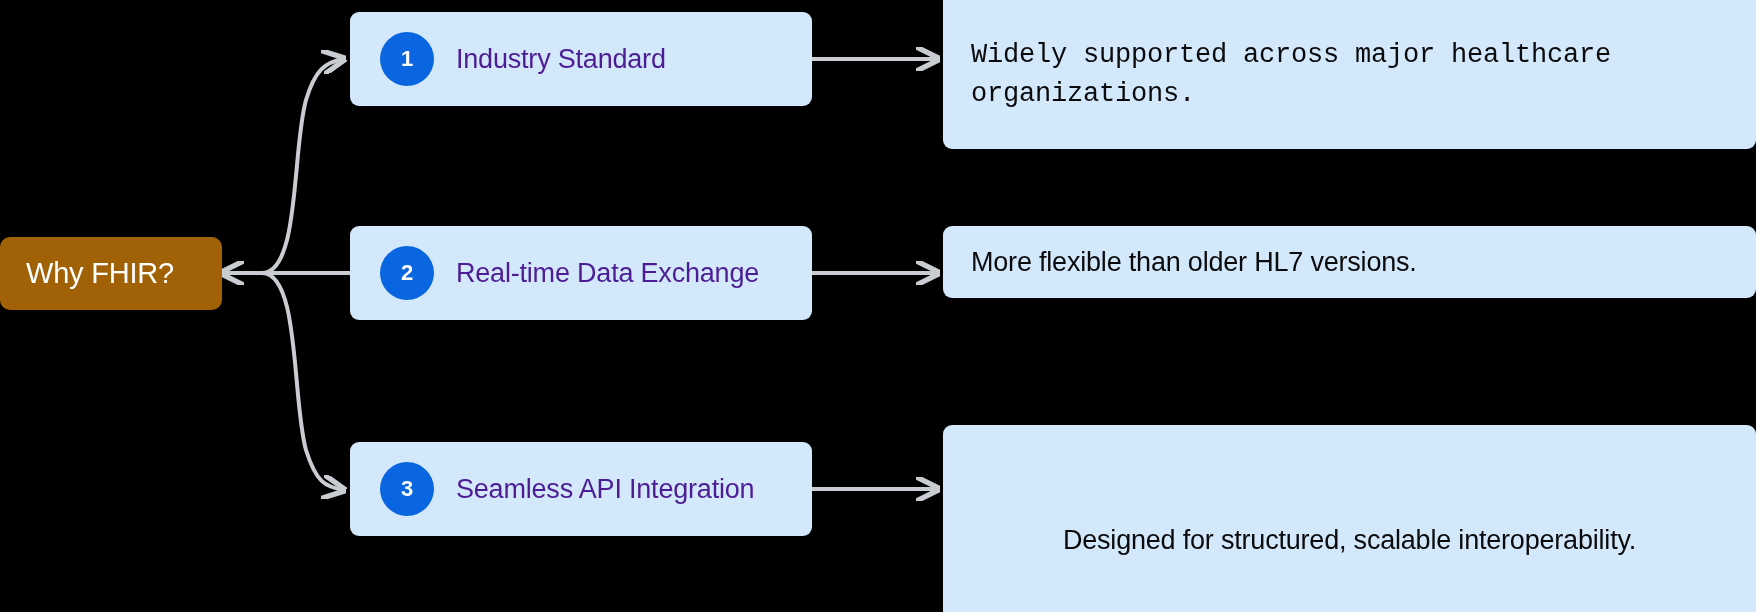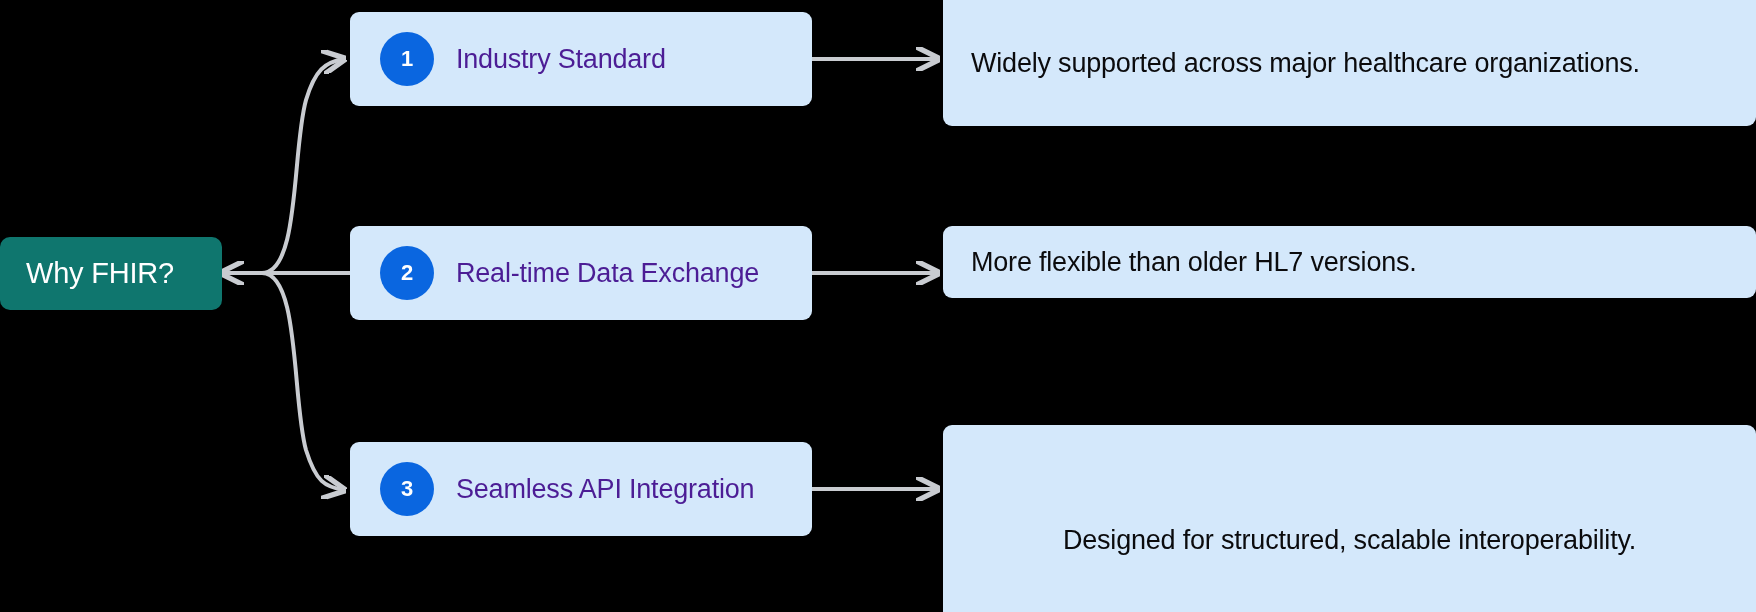--- a/index.html
+++ b/index.html
@@ -26,21 +26,21 @@
     position: absolute;
     box-sizing: border-box;
     display: flex;
     align-items: center;
   }
   .root-node {
     left: 0px;
     top: 237px;
     width: 222px;
     height: 73px;
-    background: #0f766e;
+    background: #a16207;
     border-radius: 10px;
     padding-left: 26px;
   }
   .root-label {
     color: #ffffff;
     font-size: 29px;
     font-weight: 400;
     letter-spacing: -0.2px;
     white-space: nowrap;
   }
@@ -78,21 +78,21 @@
     white-space: nowrap;
   }
   .desc-node {
     left: 943px;
     width: 813px;
     background: #d4e8fb;
     border-radius: 9px;
     padding: 0 28px;
     align-items: center;
   }
-  .desc-node.d1 { top: 0px; height: 126px; border-top-left-radius: 0; border-top-right-radius: 0;}
+  .desc-node.d1 { top: 0px; height: 149px; border-top-left-radius: 0; border-top-right-radius: 0; font-family: Liberation Mono, monospace;}
   .desc-node.d2 { top: 226px; height: 72px; }
   .desc-node.d3 { top: 425px; height: 230px; border-bottom-left-radius: 0; border-bottom-right-radius: 0; justify-content: center;}
   .desc-text {
     color: #0b0b0d;
     font-size: 27px;
     font-weight: 400;
     line-height: 1.42;
     letter-spacing: -0.2px;
   }
 </style>

